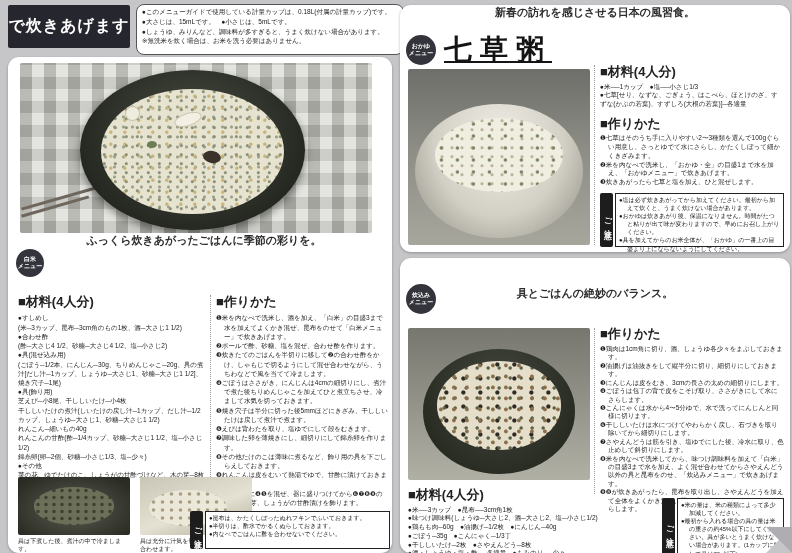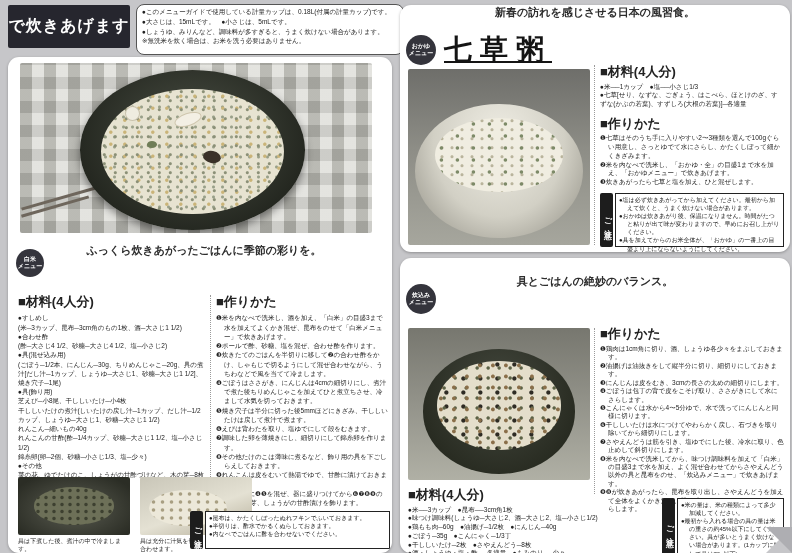--- a/index.html
+++ b/index.html
@@ -119,21 +119,21 @@
     <div class="chop1"></div>
     <div class="chop2"></div>
     <div class="bowl"></div>
     <div class="rice"></div>
     <div class="garnish g-shrimp"></div>
     <div class="garnish g-shiitake"></div>
     <div class="garnish g-green"></div>
     <div class="garnish g-lotus"></div>
   </div>
 
-  <div class="tagline" style="top:186px;margin-left:8px;">ふっくら炊きあがったごはんに季節の彩りを。</div>
+  <div class="tagline" style="top:176px;margin-left:8px;">ふっくら炊きあがったごはんに季節の彩りを。</div>
 
   <div class="badge" style="left:8px;top:192px;">
     <span>白米</span>
     <span>メニュー</span>
   </div>
 
   <div class="txt" style="position:absolute;left:10px;top:236px;width:188px;">
     <div class="sec-h">■材料(4人分)</div>
     <div>
         <div class="ing-line">●すしめし</div>
@@ -223,21 +223,21 @@
     <div class="c-body">
         <div class="caution-line">●塩は必ず炊きあがってから加えてください。最初から加えて炊くと、うまく炊けない場合があります。</div>
         <div class="caution-line">●おかゆは炊きあがり後、保温になりません。時間がたつと粘りが出て味が変わりますので、早めにお召し上がりください。</div>
         <div class="caution-line">●具を加えてからのお米全体が、「おかゆ」の一番上の目盛より上にならないようにしてください。</div>
       </div>
   </div>
 </section>
 
 <section class="panel" style="left:400px;top:258px;width:390px;height:295px;">
 
-  <div class="tagline" style="top:16px;text-align:center;">具とごはんの絶妙のバランス。</div>
+  <div class="tagline" style="top:28px;text-align:center;">具とごはんの絶妙のバランス。</div>
 
   <div class="badge" style="left:6px;top:26px;width:30px;height:30px;">
     <span>炊込み</span>
     <span>メニュー</span>
   </div>
 
   <div class="photo photo-gomoku" style="left:8px;top:70px;width:182px;height:152px;">
     <div class="bowl"></div>
     <div class="rice"></div>
   </div>

